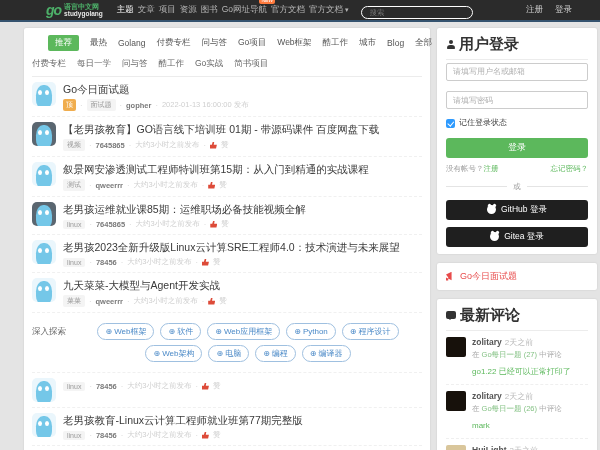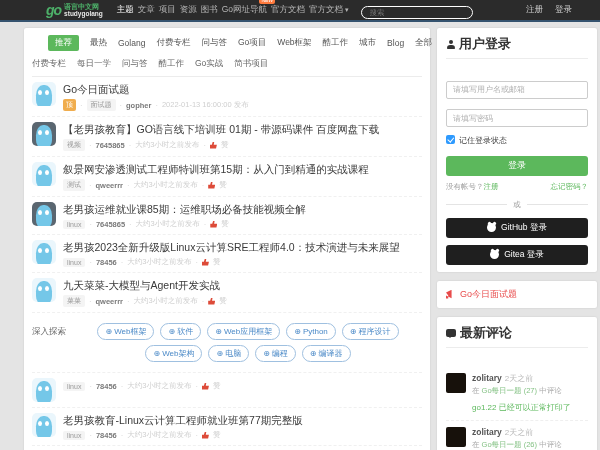--- a/index.html
+++ b/index.html
@@ -62,29 +62,29 @@
   
   .explore { display:flex; gap:8px; padding:10px 0; border-bottom:1px dashed #f0f0f0; }
   .explore-label { font-size:8.5px; color:#666; padding-top:3px; white-space:nowrap; }
   .tags { flex:1; display:flex; flex-wrap:wrap; gap:5px 6px; justify-content:center; }
   .tag { border:1px solid #9fc0e0; color:#4a89c7; font-size:8px; padding:2px 7px; border-radius:9px;
          display:inline-flex; align-items:center; gap:2px; background:#fff; }
   .plus { font-size:8px; color:#4a89c7; }
 
   
   .panel { background:#fff; border-radius:2px; box-shadow:0 0 2px rgba(0,0,0,.12); padding:7px 9px; margin-bottom:9px; }
-  .panel-hd { display:flex; align-items:center; gap:4px; font-size:13px; font-weight:bold; color:#333;
-              padding-bottom:5px; border-bottom:1px solid #ececec; margin-bottom:19px; }
+  .panel-hd { display:flex; align-items:center; gap:4px; font-size:15px; font-weight:bold; color:#333;
+              padding-bottom:5px; border-bottom:1px solid #ececec; margin-bottom:0; }
   .icon-user { display:inline-block; width:9px; height:9px; position:relative; }
   .icon-user::before { content:""; position:absolute; top:0; left:2.5px; width:4px; height:4px; border-radius:50%; background:#333; }
   .icon-user::after { content:""; position:absolute; bottom:0; left:0.5px; width:8px; height:4px; border-radius:4px 4px 1px 1px; background:#333; }
   .fld { width:100%; height:18px; border:1px solid #ccc; border-radius:2px; font-size:8px; padding:0 6px;
          margin-bottom:8px; outline:none; color:#333; }
   .fld::placeholder { color:#b0b0b0; }
-  .remember { display:flex; align-items:flex-start; gap:4px; font-size:8px; color:#444; margin:0 0 8px; }
+  .remember { display:flex; align-items:flex-end; gap:4px; font-size:8px; color:#444; margin:0 0 8px; }
   .checkbox { width:9px; height:9px; background:#2e9afe; border-radius:2px; position:relative; flex:none; }
   .checkbox::after { content:""; position:absolute; left:3px; top:1px; width:2.5px; height:4.5px;
                      border:solid #fff; border-width:0 1.5px 1.5px 0; transform:rotate(40deg); }
   .btn-login { width:100%; height:20px; background:#5cb85c; border:none; border-radius:3px; color:#fff;
                font-size:9px; cursor:pointer; }
   .login-links { display:flex; justify-content:space-between; font-size:7.5px; margin-top:6px; }
   .muted { color:#999; }
   .green-link { color:#5cb85c; }
   .or { display:flex; align-items:center; gap:6px; color:#999; font-size:7.5px; margin:8px 0; }
   .or::before, .or::after { content:""; flex:1; height:1px; background:#e4e4e4; }

